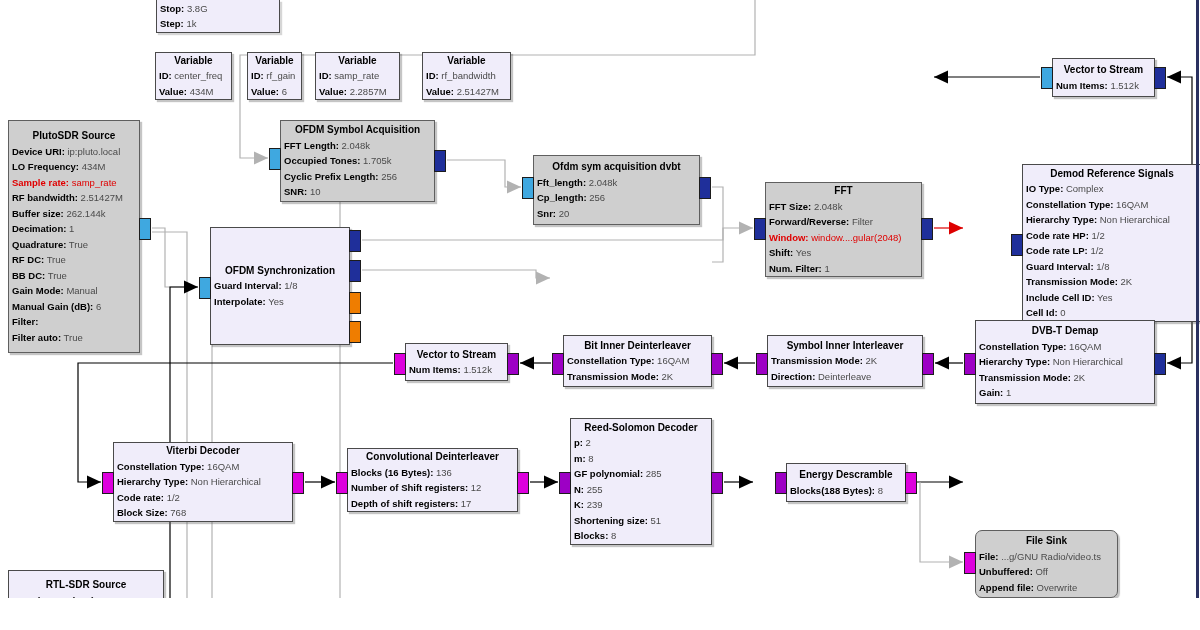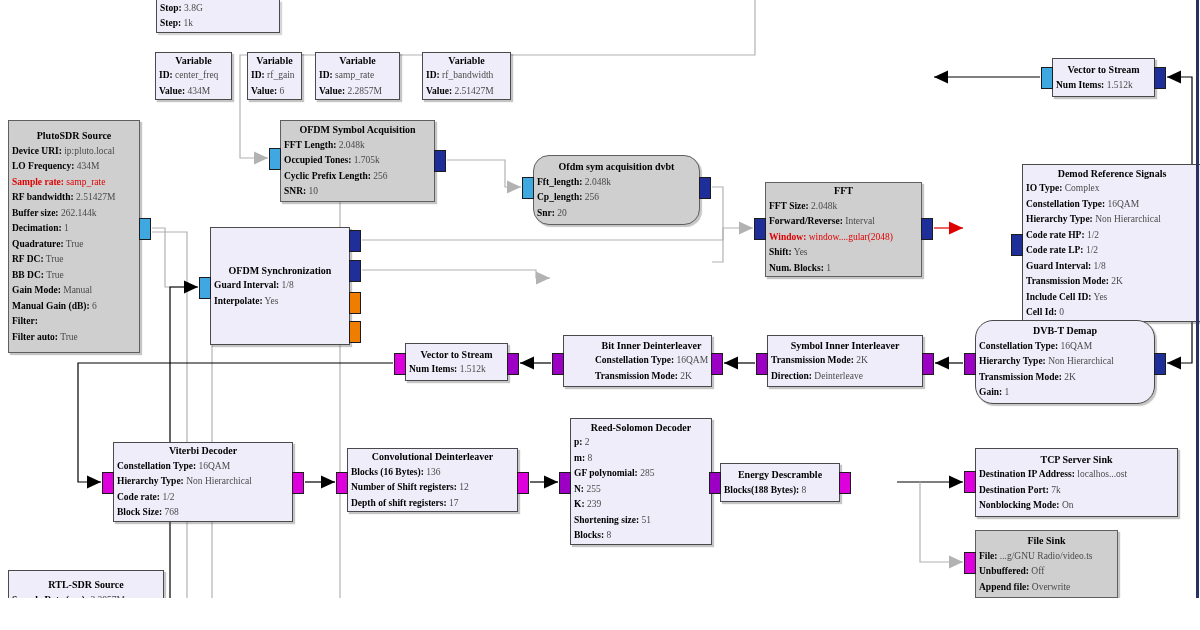--- a/index.html
+++ b/index.html
@@ -1,18 +1,18 @@
 <!DOCTYPE html>
 <html><head>
 <meta charset="utf-8">
 <style>
   html,body{margin:0;padding:0;background:#fff;}
   #canvas{
     position:relative;width:1200px;height:598px;overflow:hidden;background:#ffffff;
-    font-family:Liberation Serif, serif;
+    font-family:Liberation Sans, sans-serif;
   }
   #wires{position:absolute;left:0;top:0;z-index:1;}
   .block{
     position:absolute;z-index:2;border:1px solid #4a4a4a;box-sizing:border-box;
     display:flex;align-items:center;box-shadow:2px 2px 1px rgba(90,90,90,0.35);
   }
   .enabled{background:#f0edfa;}
   .disabled{background:#cfcfcf;border-color:#5f5f5f;}
   .cut-top{border-top:none;box-shadow:2px 2px 1px rgba(90,90,90,0.25);}
   .binner{width:100%;padding:1px 3px;box-sizing:border-box;overflow:hidden;}
@@ -143,21 +143,21 @@
         <div class="btitle">OFDM Synchronization</div>
         <div class="bparam"><span class="plabel">Guard Interval:</span> <span class="pvalue">1/8</span></div>
         <div class="bparam"><span class="plabel">Interpolate:</span> <span class="pvalue">Yes</span></div>
       </div>
       <div class="port" style="top: 49px; left: -12px; background: rgb(63, 168, 224);"></div>
       <div class="port" style="top: 2px; right: -12px; background: rgb(31, 47, 154);"></div>
       <div class="port" style="top: 32px; right: -12px; background: rgb(31, 47, 154);"></div>
       <div class="port" style="top: 64px; right: -12px; background: rgb(239, 125, 0);"></div>
       <div class="port" style="top: 93px; right: -12px; background: rgb(239, 125, 0);"></div>
     </div>
-    <div class="block disabled" style="left: 533px; top: 155px; width: 167px; height: 70px; border-radius: 16px;">
+    <div class="block disabled" style="left: 533px; top: 155px; width: 167px; height: 70px;">
       <div class="binner">
         <div class="btitle">Ofdm sym acquisition dvbt</div>
         <div class="bparam"><span class="plabel">Fft_length:</span> <span class="pvalue">2.048k</span></div>
         <div class="bparam"><span class="plabel">Cp_length:</span> <span class="pvalue">256</span></div>
         <div class="bparam"><span class="plabel">Snr:</span> <span class="pvalue">20</span></div>
       </div>
       <div class="port" style="top: 21px; left: -12px; background: rgb(63, 168, 224);"></div>
       <div class="port" style="top: 21px; right: -12px; background: rgb(31, 47, 154);"></div>
     </div>
     <div class="block enabled" style="left: 1052px; top: 58px; width: 103px; height: 39px;">
@@ -165,65 +165,65 @@
         <div class="btitle">Vector to Stream</div>
         <div class="bparam"><span class="plabel">Num Items:</span> <span class="pvalue">1.512k</span></div>
       </div>
       <div class="port" style="top: 8px; left: -12px; background: rgb(63, 168, 224);"></div>
       <div class="port" style="top: 8px; right: -12px; background: rgb(31, 47, 154);"></div>
     </div>
     <div class="block disabled" style="left: 765px; top: 182px; width: 157px; height: 95px;">
       <div class="binner">
         <div class="btitle">FFT</div>
         <div class="bparam"><span class="plabel">FFT Size:</span> <span class="pvalue">2.048k</span></div>
-        <div class="bparam"><span class="plabel">Forward/Reverse:</span> <span class="pvalue">Interval</span></div>
+        <div class="bparam"><span class="plabel">Forward/Reverse:</span> <span class="pvalue">Filter</span></div>
         <div class="bparam error"><span class="plabel">Window:</span> <span class="pvalue">window....gular(2048)</span></div>
         <div class="bparam"><span class="plabel">Shift:</span> <span class="pvalue">Yes</span></div>
-        <div class="bparam"><span class="plabel">Num. Blocks:</span> <span class="pvalue">1</span></div>
+        <div class="bparam"><span class="plabel">Num. Filter:</span> <span class="pvalue">1</span></div>
       </div>
       <div class="port" style="top: 35px; left: -12px; background: rgb(31, 47, 154);"></div>
       <div class="port" style="top: 35px; right: -12px; background: rgb(31, 47, 154);"></div>
     </div>
     <div class="block enabled" style="left: 975px; top: 164px; width: 180px; height: 158px; margin-left: 47px;">
       <div class="binner">
         <div class="btitle">Demod Reference Signals</div>
         <div class="bparam"><span class="plabel">IO Type:</span> <span class="pvalue">Complex</span></div>
         <div class="bparam"><span class="plabel">Constellation Type:</span> <span class="pvalue">16QAM</span></div>
         <div class="bparam"><span class="plabel">Hierarchy Type:</span> <span class="pvalue">Non Hierarchical</span></div>
         <div class="bparam"><span class="plabel">Code rate HP:</span> <span class="pvalue">1/2</span></div>
         <div class="bparam"><span class="plabel">Code rate LP:</span> <span class="pvalue">1/2</span></div>
         <div class="bparam"><span class="plabel">Guard Interval:</span> <span class="pvalue">1/8</span></div>
         <div class="bparam"><span class="plabel">Transmission Mode:</span> <span class="pvalue">2K</span></div>
         <div class="bparam"><span class="plabel">Include Cell ID:</span> <span class="pvalue">Yes</span></div>
         <div class="bparam"><span class="plabel">Cell Id:</span> <span class="pvalue">0</span></div>
       </div>
       <div class="port" style="top: 69px; left: -12px; background: rgb(31, 47, 154);"></div>
       <div class="port" style="top: 69px; right: -12px; background: rgb(31, 47, 154);"></div>
     </div>
-    <div class="block enabled" style="left: 975px; top: 320px; width: 180px; height: 84px; border-radius: 18px;">
+    <div class="block enabled" style="left: 975px; top: 320px; width: 180px; height: 84px;">
       <div class="binner">
         <div class="btitle">DVB-T Demap</div>
         <div class="bparam"><span class="plabel">Constellation Type:</span> <span class="pvalue">16QAM</span></div>
         <div class="bparam"><span class="plabel">Hierarchy Type:</span> <span class="pvalue">Non Hierarchical</span></div>
         <div class="bparam"><span class="plabel">Transmission Mode:</span> <span class="pvalue">2K</span></div>
         <div class="bparam"><span class="plabel">Gain:</span> <span class="pvalue">1</span></div>
       </div>
       <div class="port" style="top: 32px; right: -12px; background: rgb(31, 47, 154);"></div>
       <div class="port" style="top: 32px; left: -12px; background: rgb(157, 0, 197);"></div>
     </div>
     <div class="block enabled" style="left: 767px; top: 335px; width: 156px; height: 52px;">
       <div class="binner">
         <div class="btitle">Symbol Inner Interleaver</div>
         <div class="bparam"><span class="plabel">Transmission Mode:</span> <span class="pvalue">2K</span></div>
         <div class="bparam"><span class="plabel">Direction:</span> <span class="pvalue">Deinterleave</span></div>
       </div>
       <div class="port" style="top: 17px; right: -12px; background: rgb(157, 0, 197);"></div>
       <div class="port" style="top: 17px; left: -12px; background: rgb(157, 0, 197);"></div>
     </div>
-    <div class="block enabled" style="left: 563px; top: 335px; width: 149px; height: 52px; padding-left: 28px;">
+    <div class="block enabled" style="left: 563px; top: 335px; width: 149px; height: 52px;">
       <div class="binner">
         <div class="btitle">Bit Inner Deinterleaver</div>
         <div class="bparam"><span class="plabel">Constellation Type:</span> <span class="pvalue">16QAM</span></div>
         <div class="bparam"><span class="plabel">Transmission Mode:</span> <span class="pvalue">2K</span></div>
       </div>
       <div class="port" style="top: 17px; right: -12px; background: rgb(157, 0, 197);"></div>
       <div class="port" style="top: 17px; left: -12px; background: rgb(157, 0, 197);"></div>
     </div>
     <div class="block enabled" style="left: 405px; top: 343px; width: 103px; height: 38px;">
       <div class="binner">
@@ -261,38 +261,29 @@
         <div class="bparam"><span class="plabel">m:</span> <span class="pvalue">8</span></div>
         <div class="bparam"><span class="plabel">GF polynomial:</span> <span class="pvalue">285</span></div>
         <div class="bparam"><span class="plabel">N:</span> <span class="pvalue">255</span></div>
         <div class="bparam"><span class="plabel">K:</span> <span class="pvalue">239</span></div>
         <div class="bparam"><span class="plabel">Shortening size:</span> <span class="pvalue">51</span></div>
         <div class="bparam"><span class="plabel">Blocks:</span> <span class="pvalue">8</span></div>
       </div>
       <div class="port" style="top: 53px; left: -12px; background: rgb(157, 0, 197);"></div>
       <div class="port" style="top: 53px; right: -12px; background: rgb(157, 0, 197);"></div>
     </div>
-    <div class="block enabled" style="left: 720px; top: 463px; width: 120px; height: 39px;">
+    <div class="block enabled" style="left: 786px; top: 463px; width: 120px; height: 39px;">
       <div class="binner">
         <div class="btitle">Energy Descramble</div>
         <div class="bparam"><span class="plabel">Blocks(188 Bytes):</span> <span class="pvalue">8</span></div>
       </div>
       <div class="port" style="top: 8px; left: -12px; background: rgb(157, 0, 197);"></div>
       <div class="port" style="top: 8px; right: -12px; background: rgb(221, 0, 221);"></div>
     </div>
-    <div class="block enabled" style="left: 975px; top: 448px; width: 203px; height: 69px;">
-      <div class="binner">
-        <div class="btitle">TCP Server Sink</div>
-        <div class="bparam"><span class="plabel">Destination IP Address:</span> <span class="pvalue">localhos...ost</span></div>
-        <div class="bparam"><span class="plabel">Destination Port:</span> <span class="pvalue">7k</span></div>
-        <div class="bparam"><span class="plabel">Nonblocking Mode:</span> <span class="pvalue">On</span></div>
-      </div>
-      <div class="port" style="top: 22px; left: -12px; background: rgb(221, 0, 221);"></div>
-    </div>
-    <div class="block disabled" style="left: 975px; top: 530px; width: 143px; height: 68px;">
+    <div class="block disabled" style="left: 975px; top: 530px; width: 143px; height: 68px; border-radius: 7px;">
       <div class="binner">
         <div class="btitle">File Sink</div>
         <div class="bparam"><span class="plabel">File:</span> <span class="pvalue">...g/GNU Radio/video.ts</span></div>
         <div class="bparam"><span class="plabel">Unbuffered:</span> <span class="pvalue">Off</span></div>
         <div class="bparam"><span class="plabel">Append file:</span> <span class="pvalue">Overwrite</span></div>
       </div>
       <div class="port" style="top: 21px; left: -12px; background: rgb(221, 0, 221);"></div>
     </div>
     <div class="block enabled" style="left: 8px; top: 570px; width: 156px; height: 76px;">
       <div class="binner">

